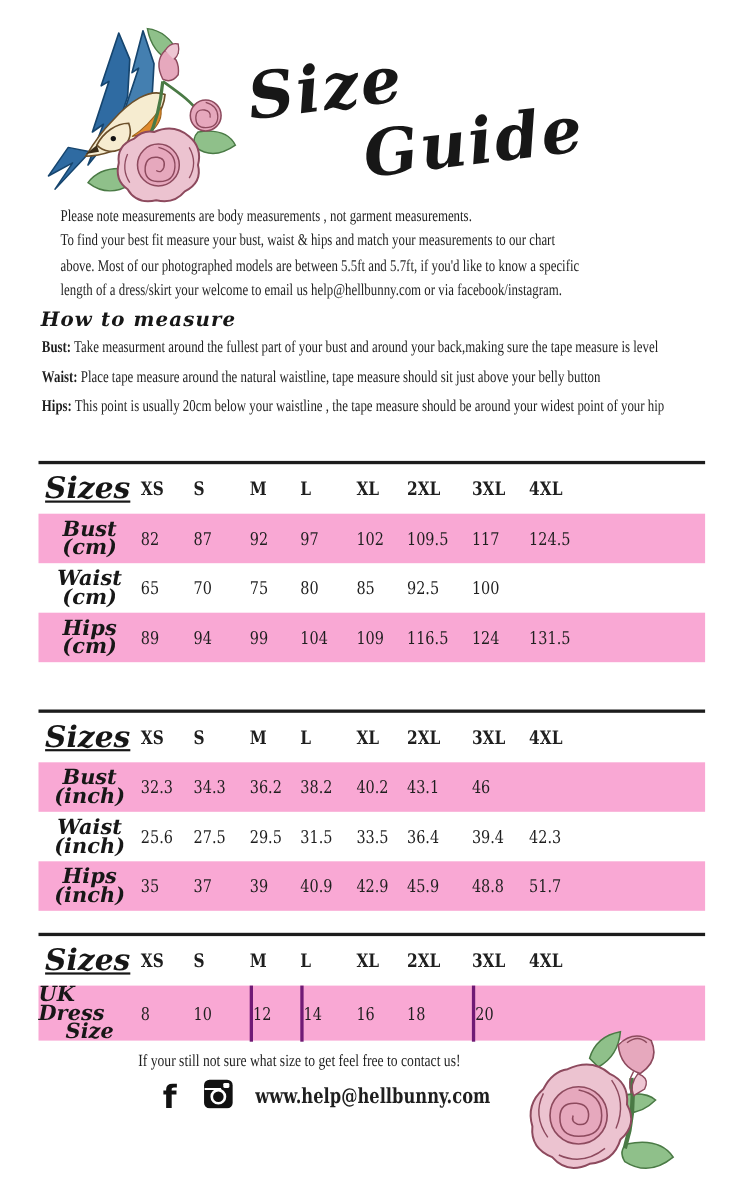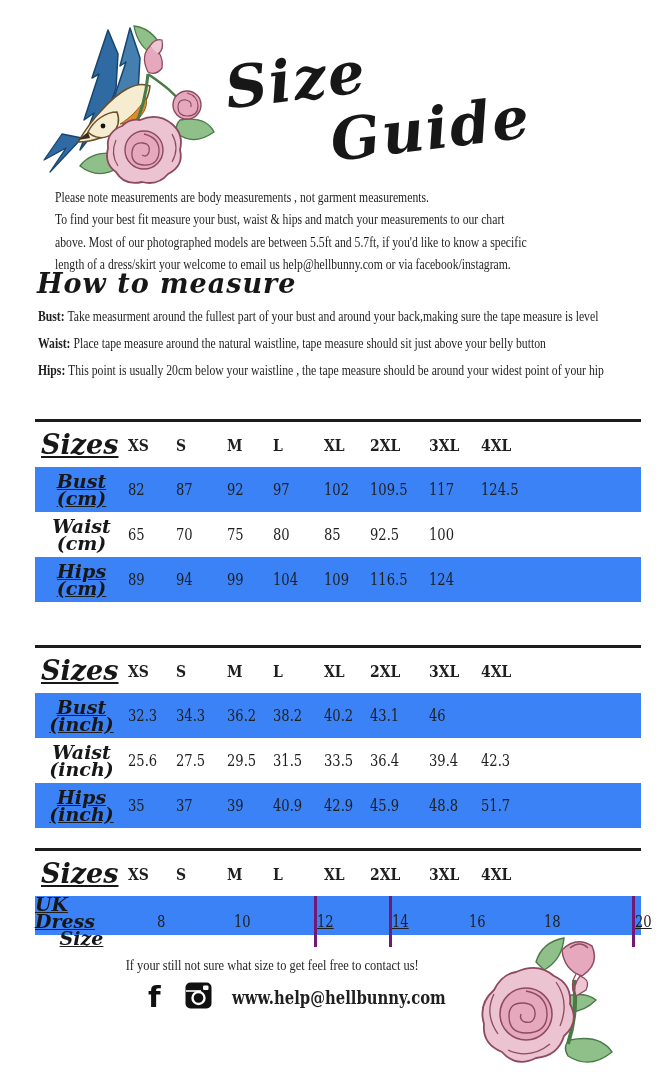--- a/index.html
+++ b/index.html
@@ -19,43 +19,43 @@
   
   .cond { transform:scaleX(.78); transform-origin:0 0; width:128.2%; }
   .cx   { display:inline-block; transform:scaleX(.82); transform-origin:0 50%; white-space:nowrap; }
 
   .title1 { left:225px; top:46px;  font-size:58px; transform:rotate(-7deg); letter-spacing:2px; }
   .title2 { left:330px; top:95px;  font-size:58px; transform:rotate(-7deg); letter-spacing:2px; }
 
   .intro { left:55px; top:186px; width:610px; font-size:15px; line-height:22.3px; }
   .intro div { white-space:nowrap; }
 
-  .how-heading { left:37px; top:268px; font-size:27px; letter-spacing:1px; }
+  .how-heading { left:37px; top:280px; font-size:18px; letter-spacing:1px; }
 
   .measure { left:38px; top:306px; width:624px; font-size:15px; }
   .measure p { line-height:21.5px; margin:0 0 5.5px 0; }
   .measure b { font-weight:bold; }
 
   
   #size-tables .size-table {
     position:absolute; left:35px; width:606px;
     border-top:3px solid #1c1c1c;
   }
   .size-table:nth-child(1) { top:419px; }
   .size-table:nth-child(2) { top:645px; }
   .size-table:nth-child(3) { top:848px; }
 
   .t-row {
     display:grid;
     grid-template-columns:93px 48px 51px 46px 51px 46px 59px 52px auto;
     align-items:center; height:45px;
   }
-  .t-row.tall { height:39px;gap:29px; }
+  .t-row.tall { height:50px; }
   .t-header { height:45px; }
-  .t-row.shaded { background:#3b82f6;text-decoration:underline; }
+  .t-row.shaded { background:#f9a8d4; }
 
   .t-corner { font-size:27px; padding-left:6px; line-height:1;text-decoration:underline; }
   .t-colhead { font-family:"DejaVu Serif", serif; font-size:17px; font-weight:bold; }
   .t-val { font-family:"DejaVu Serif", serif; font-size:16px; }
   .t-cell.wdiv { border-left:3px solid #701a75; height:100%; display:flex; align-items:center; }
 
   .t-rowlabel { display:flex; flex-direction:column; align-items:center; justify-content:center; }
   .t-rowlabel span { font-size:19px; line-height:17px; }
 
   
@@ -179,20 +179,21 @@
           <span>Hips</span>
           <span>(cm)</span>
         </div>
         <div class="t-cell t-val"><span class="cx">89</span></div>
         <div class="t-cell t-val"><span class="cx">94</span></div>
         <div class="t-cell t-val"><span class="cx">99</span></div>
         <div class="t-cell t-val"><span class="cx">104</span></div>
         <div class="t-cell t-val"><span class="cx">109</span></div>
         <div class="t-cell t-val"><span class="cx">116.5</span></div>
         <div class="t-cell t-val"><span class="cx">124</span></div>
+        <div class="t-cell t-val"><span class="cx">131.5</span></div>
       </div>
     </div>
     <div class="size-table">
       <div class="t-row t-header">
         <div class="t-cell t-corner script">Sizes</div>
         <div class="t-cell t-colhead"><span class="cx">XS</span></div>
         <div class="t-cell t-colhead"><span class="cx">S</span></div>
         <div class="t-cell t-colhead"><span class="cx">M</span></div>
         <div class="t-cell t-colhead"><span class="cx">L</span></div>
         <div class="t-cell t-colhead"><span class="cx">XL</span></div>

